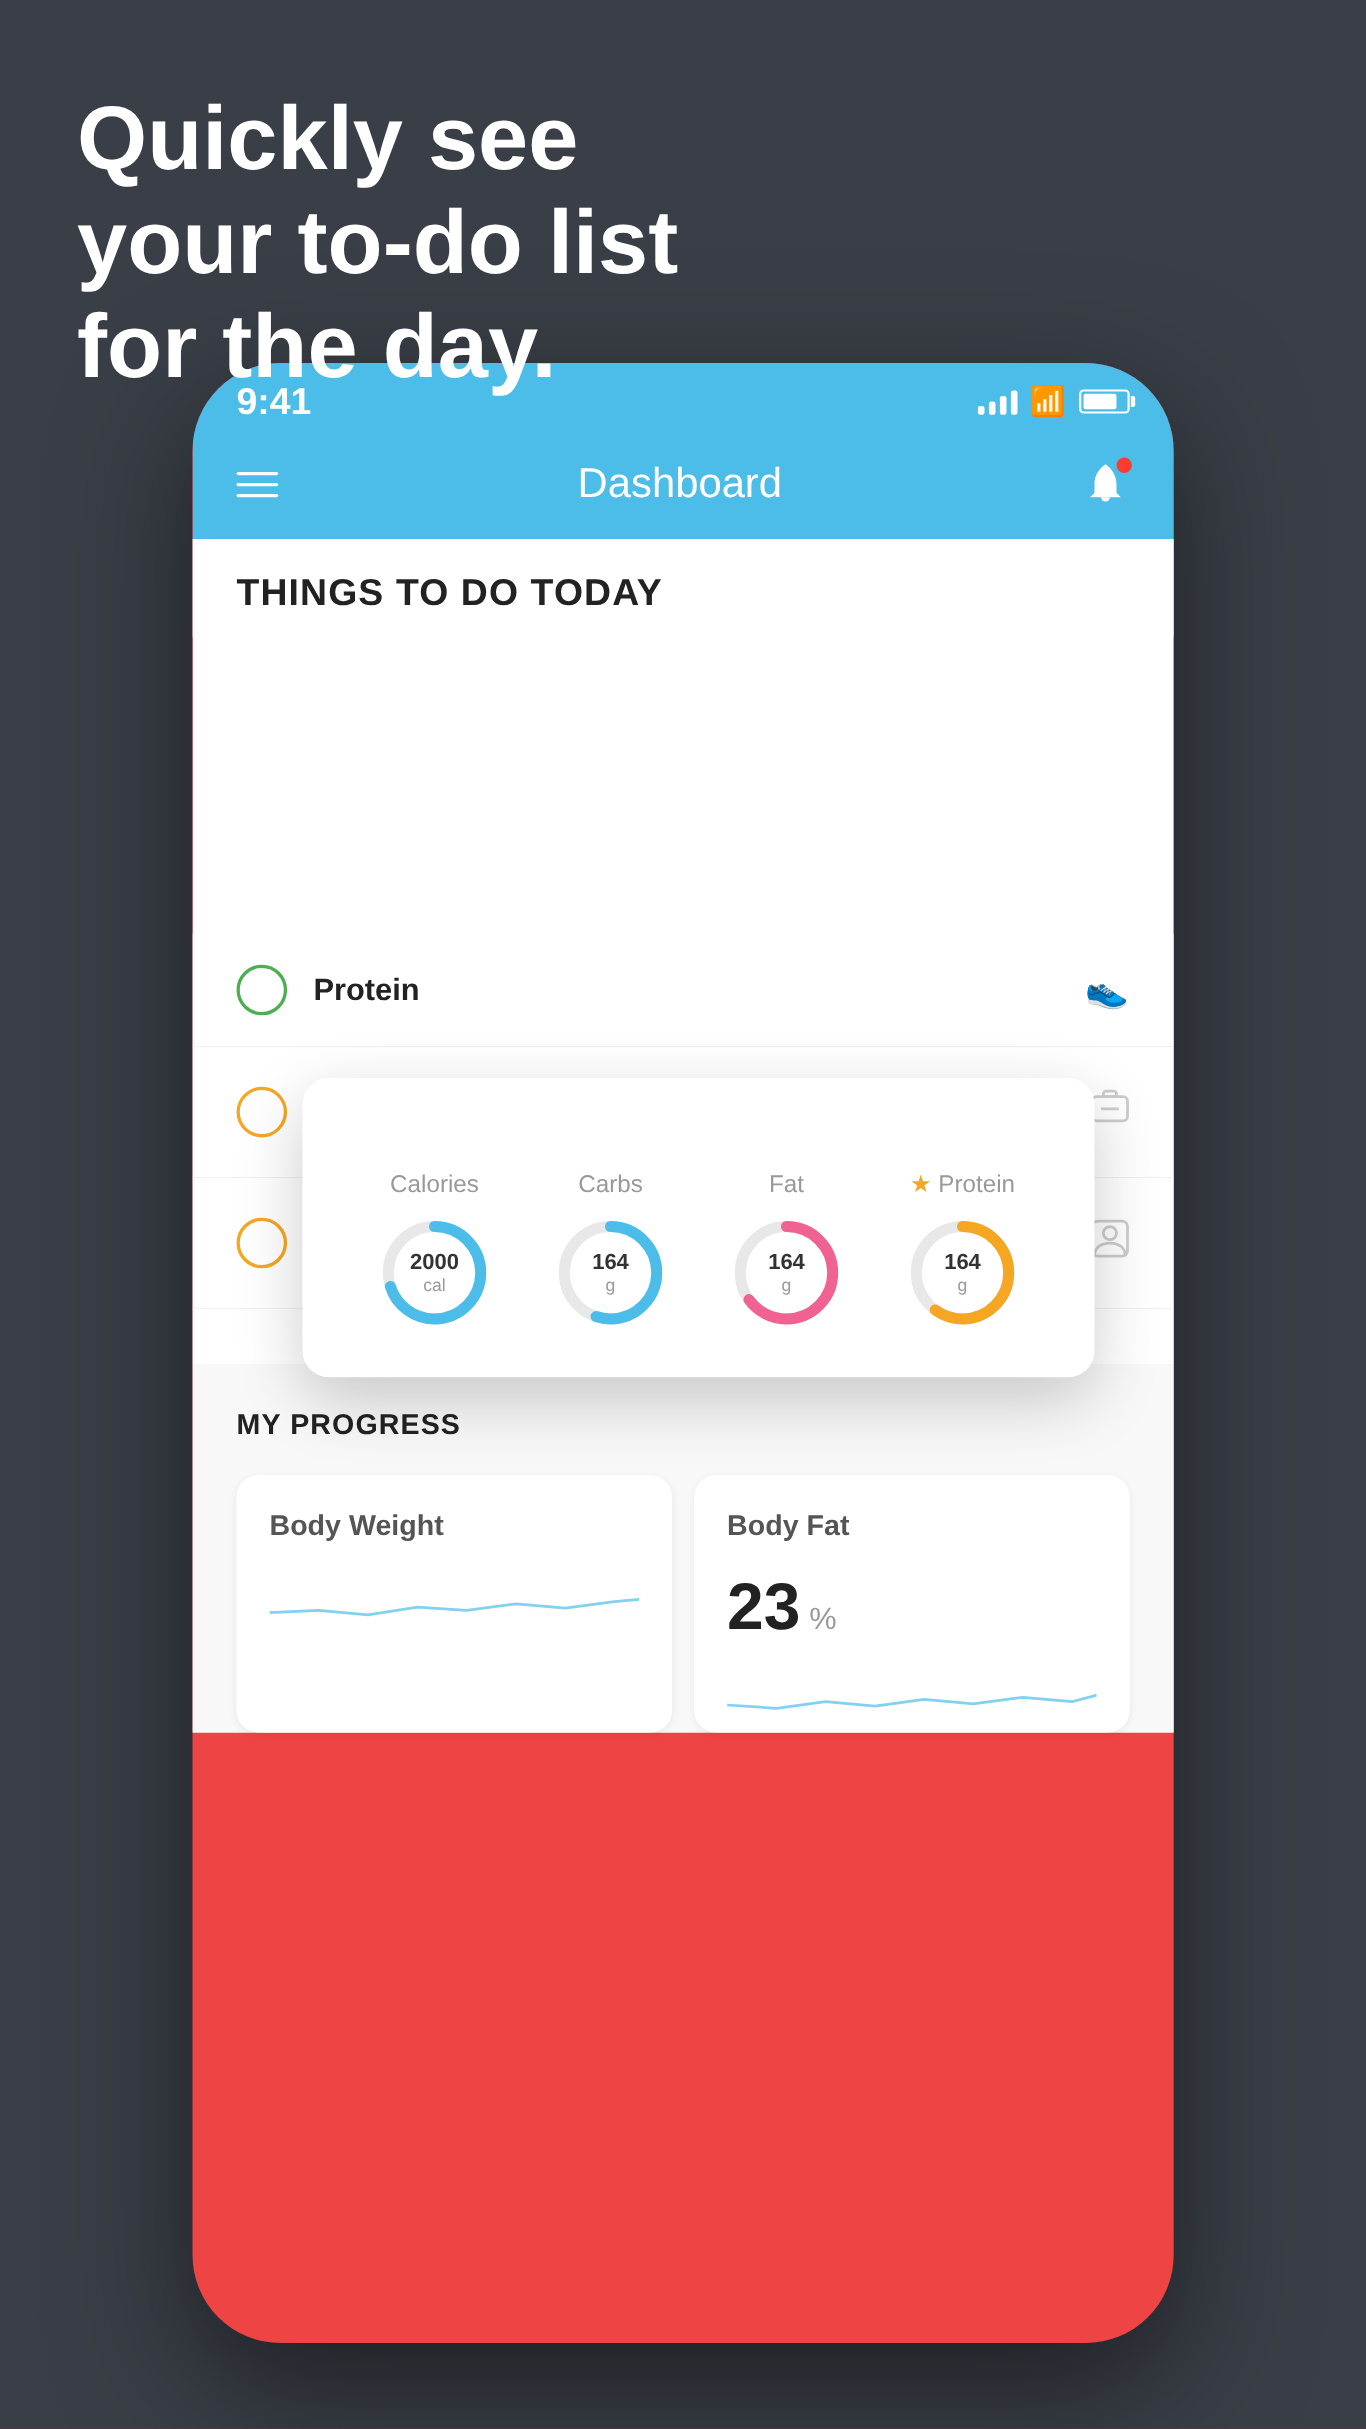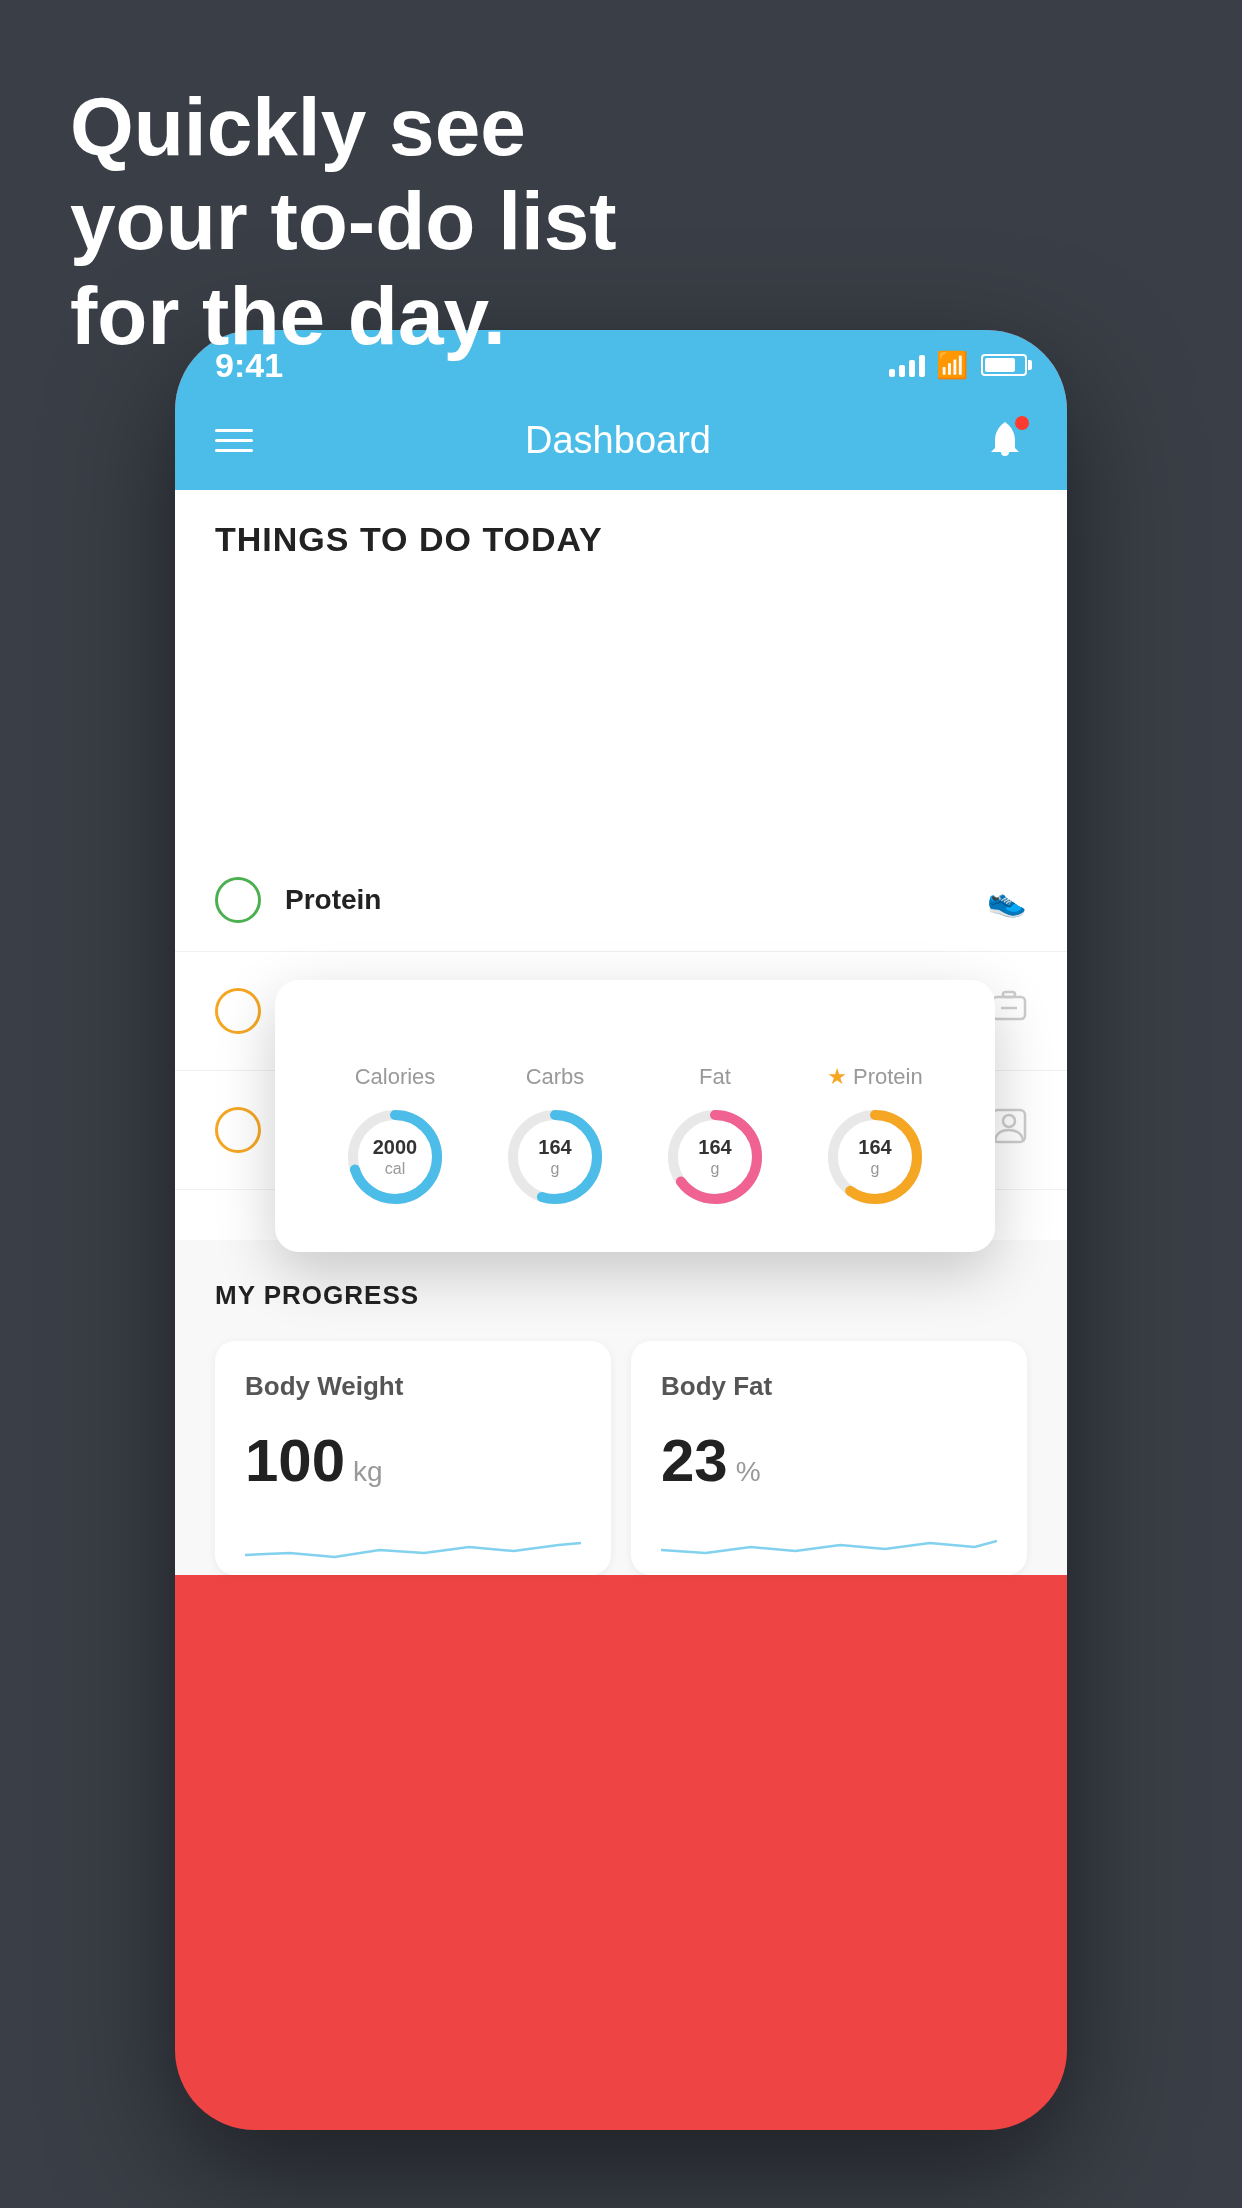--- a/index.html
+++ b/index.html
@@ -500,24 +500,20 @@
     </div>
 
     <div style="height: 50px; background:#fff;"></div>
 
     <div class="progress-section">
       <div class="progress-title">MY PROGRESS</div>
       <div class="progress-cards">
 
         <div class="progress-card">
           <div class="progress-card-title">Body Weight</div>
-          <div class="progress-value">
-            <span>100</span>
-            <span class="progress-unit">kg</span>
-          </div>
           <div class="mini-chart">
             <svg viewBox="0 0 300 60" preserveAspectRatio="none">
               <polyline points="0,40 40,38 80,42 120,35 160,38 200,32 240,36 280,30 300,28" fill="none" stroke="#4bbde8" stroke-width="2.5" opacity="0.7"></polyline>
             </svg>
           </div>
         </div>
 
         <div class="progress-card">
           <div class="progress-card-title">Body Fat</div>
           <div class="progress-value">

